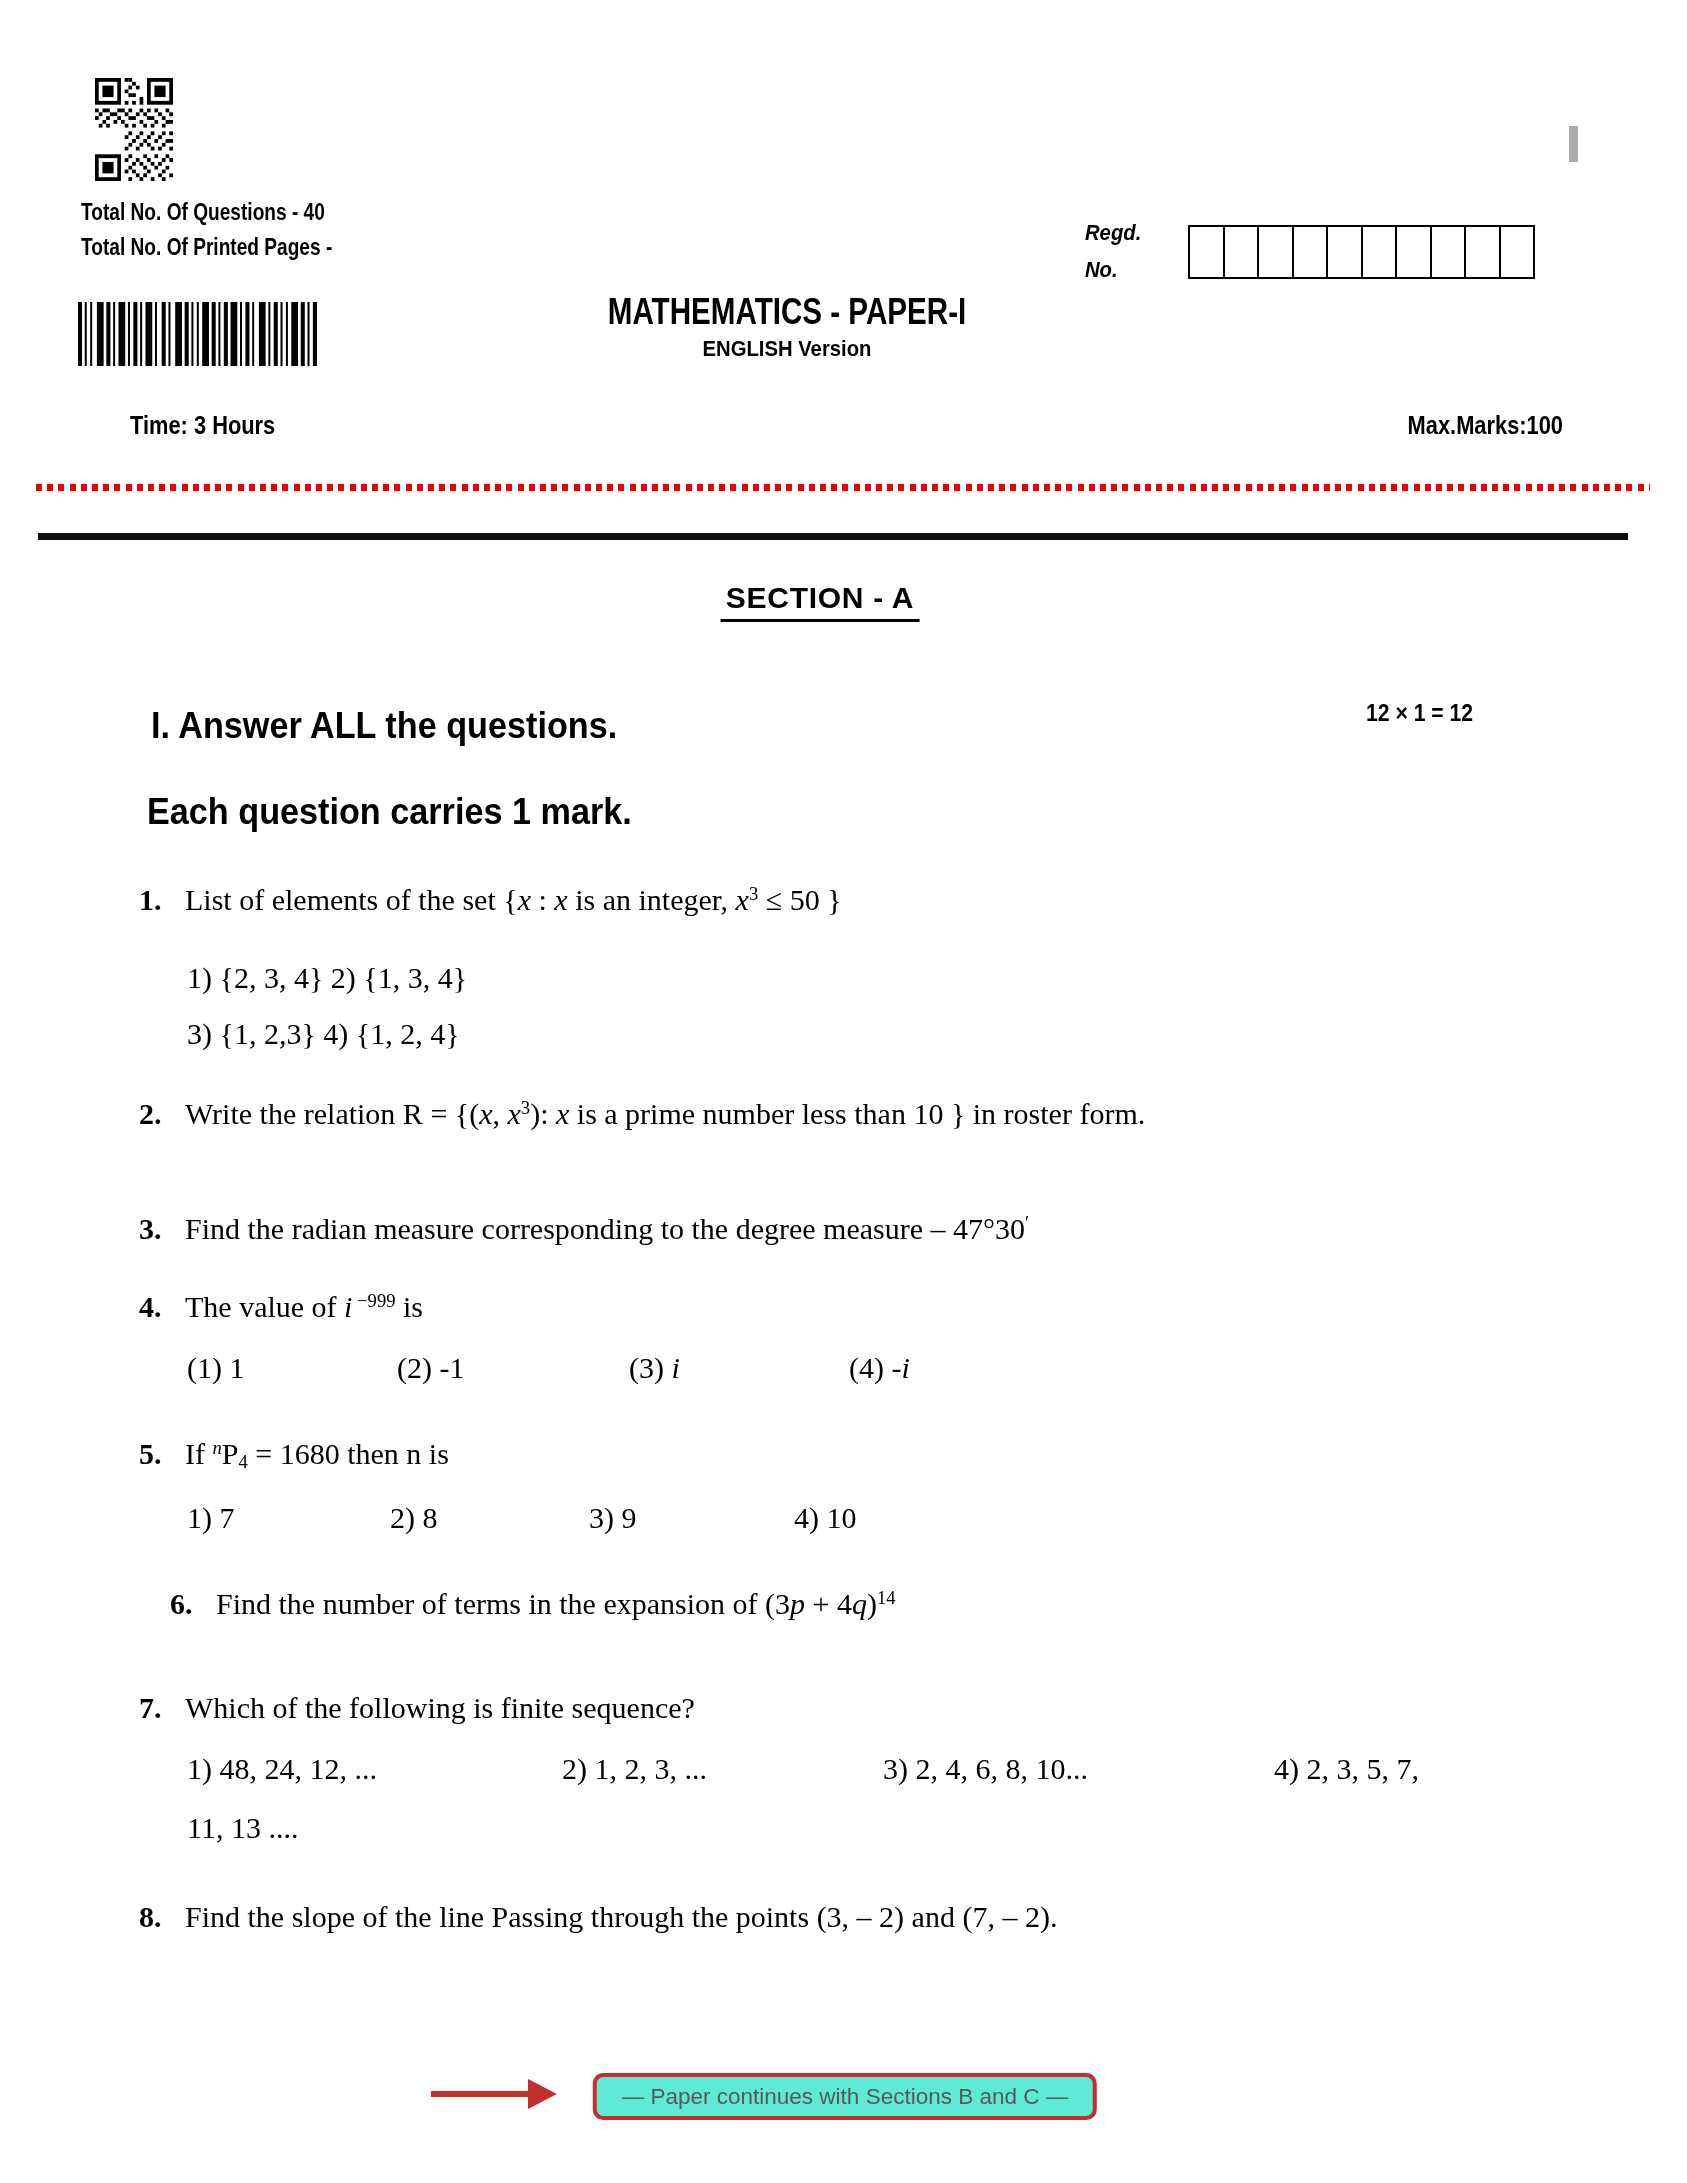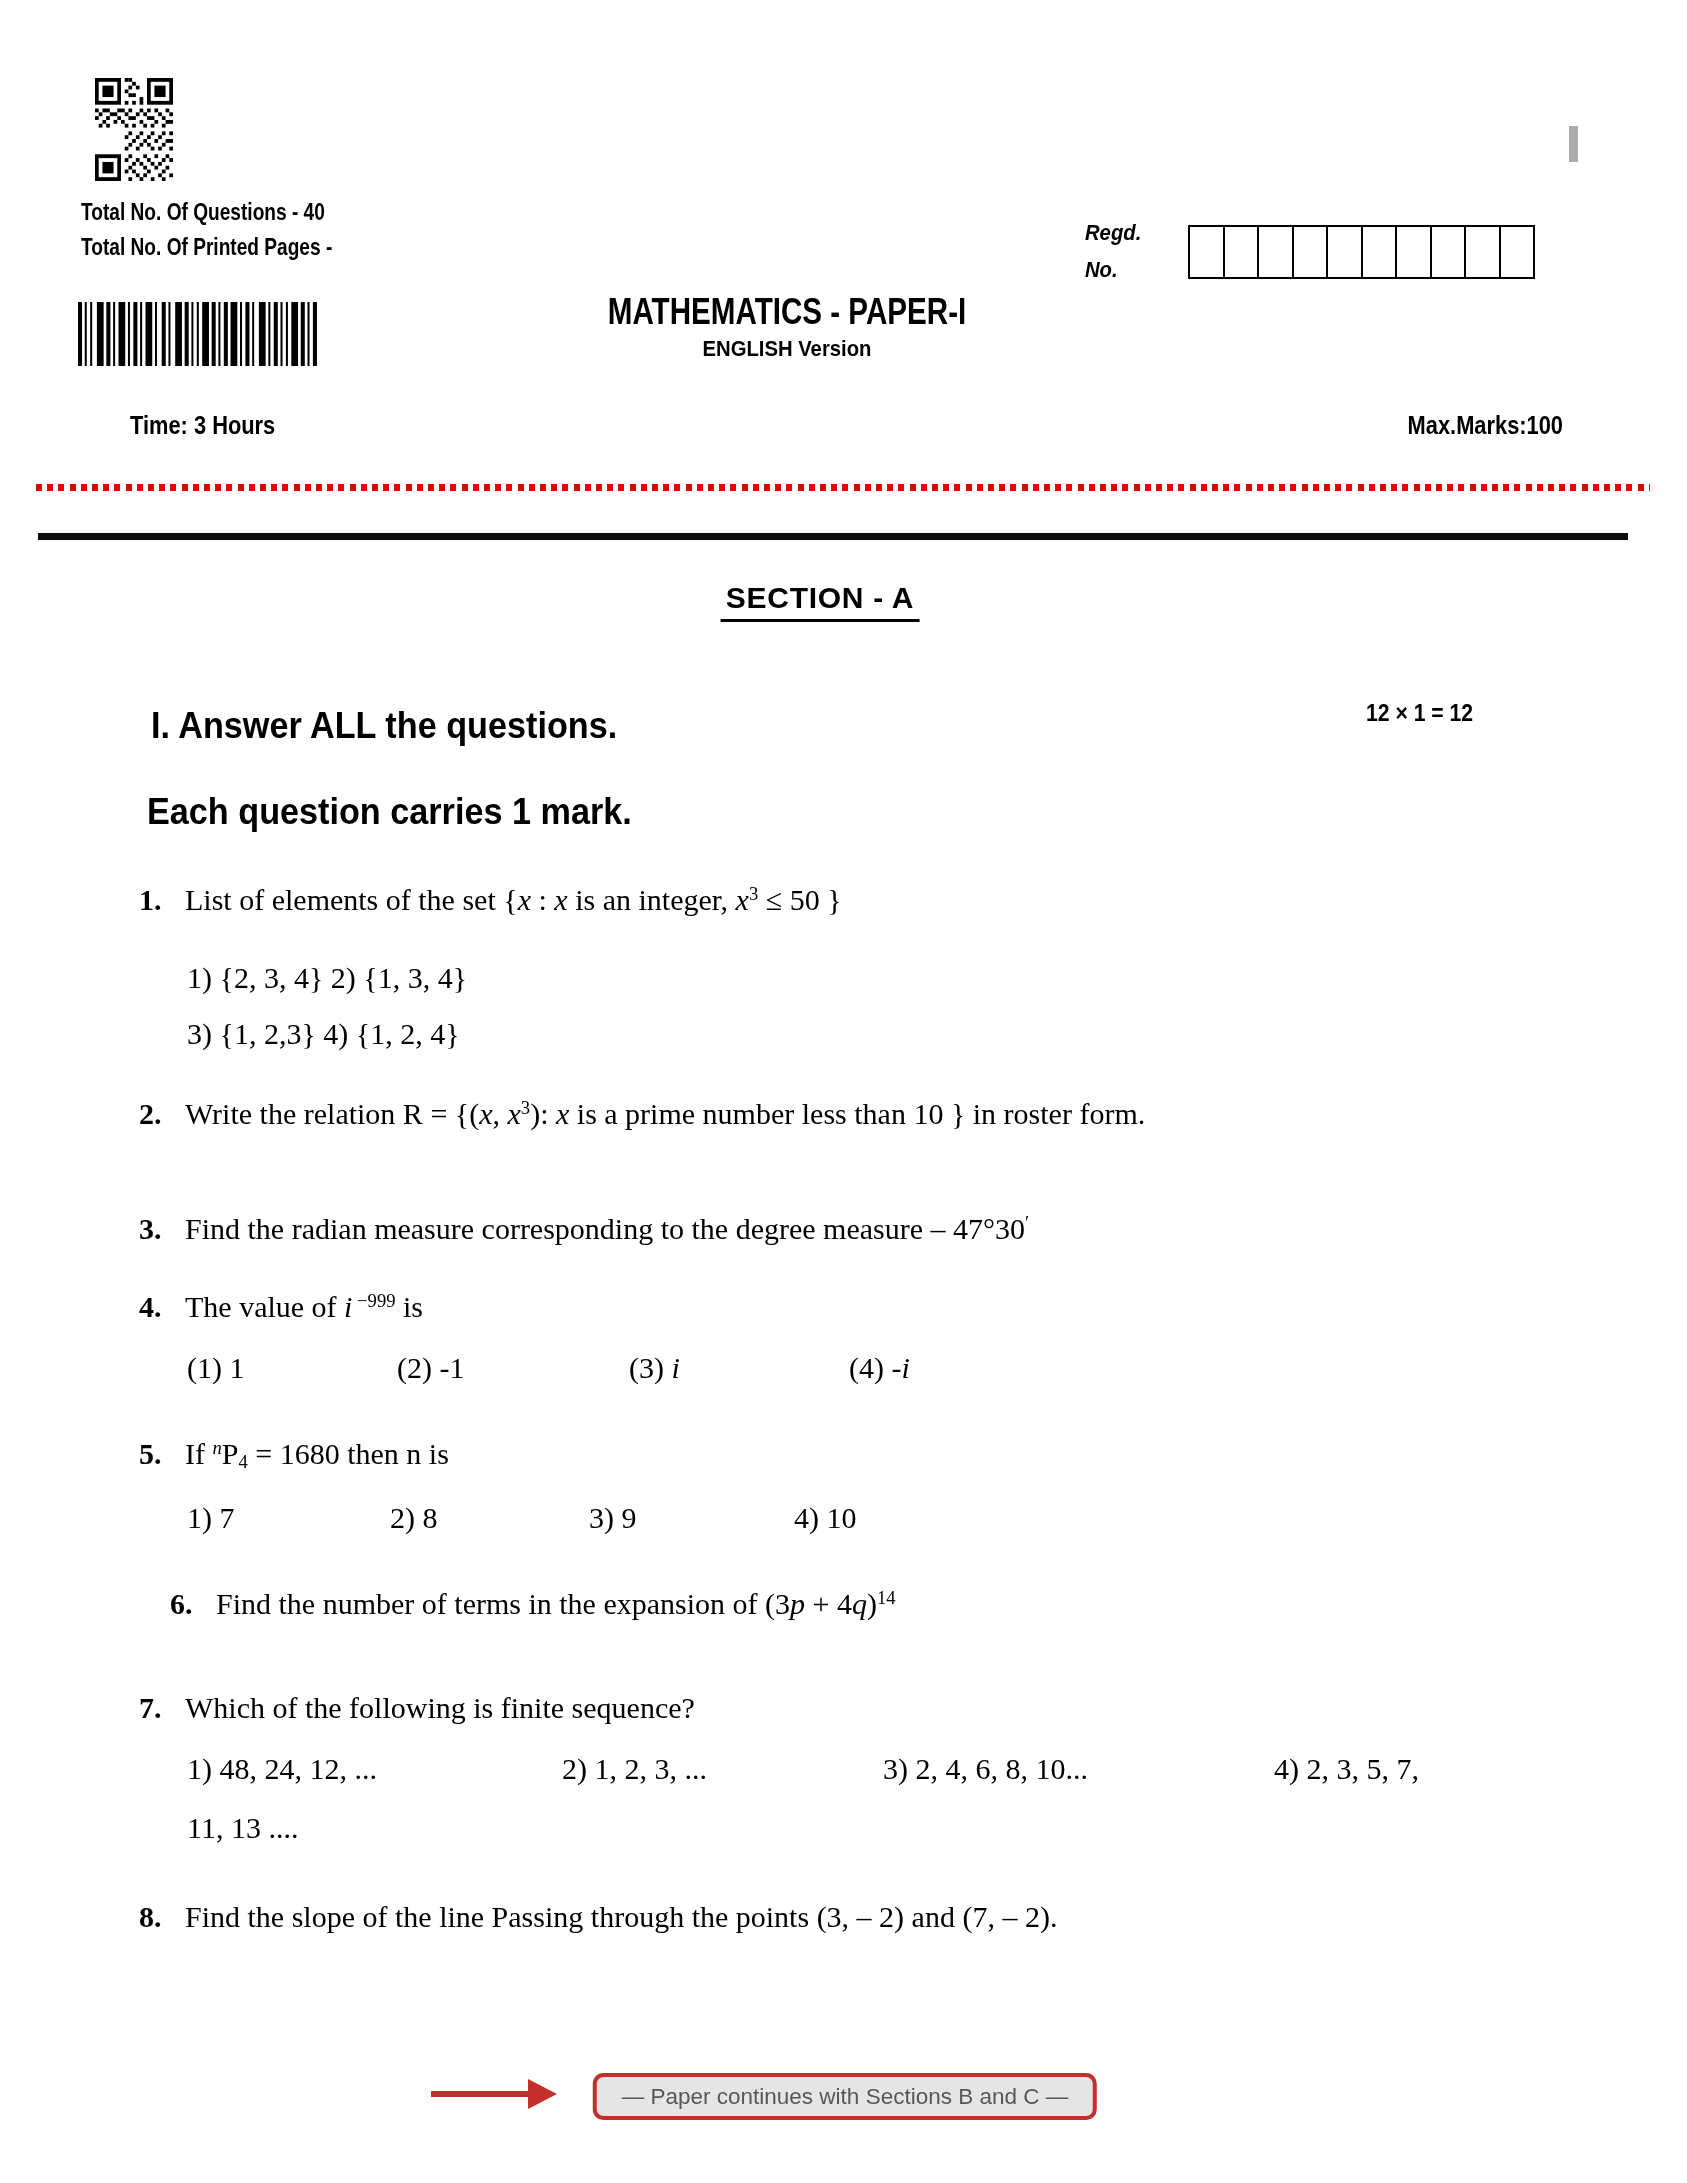--- a/index.html
+++ b/index.html
@@ -12,21 +12,21 @@
   .optabs{position:absolute;white-space:nowrap;font-family:"Liberation Serif",serif;font-size:30px;}
   .seg-i{font-style:italic;}
   .seg-sup{font-size:.62em;position:relative;top:-.55em;}
   .seg-supi{font-size:.62em;position:relative;top:-.55em;font-style:italic;}
   .seg-sub{font-size:.62em;position:relative;top:.22em;}
   .dotted-line{height:7.3px;background:repeating-linear-gradient(90deg,#e60000 0 6px,transparent 6px 11.2px);}
   .solid-line{height:6.6px;background:#0d0d0d;}
   .regd-grid{display:flex;border:2.6px solid #000;box-sizing:border-box;background:#fff;}
   .regd-cell{flex:1;border-right:2px solid #000;}
   .regd-cell:last-child{border-right:none;}
-  .footer-box{border:4.6px solid #c62d2d;border-radius:10.6px;background:#e5e5e5;
+  .footer-box{border:4.6px solid #c62d2d;border-radius:10.6px;background:#5eead4;
               padding:6.6px 25px;font-size:22.5px;color:#58585a;font-family:"Liberation Sans",sans-serif;}
   .arrow-shaft{background:#c62d2d;}
   .arrow-head{width:0;height:0;border-left:29px solid #c62d2d;border-top:15px solid transparent;border-bottom:15px solid transparent;}
   .scan-bar{background:#ababab;}
 </style>
 </head>
 <body>
 
 <div id="page">
 

